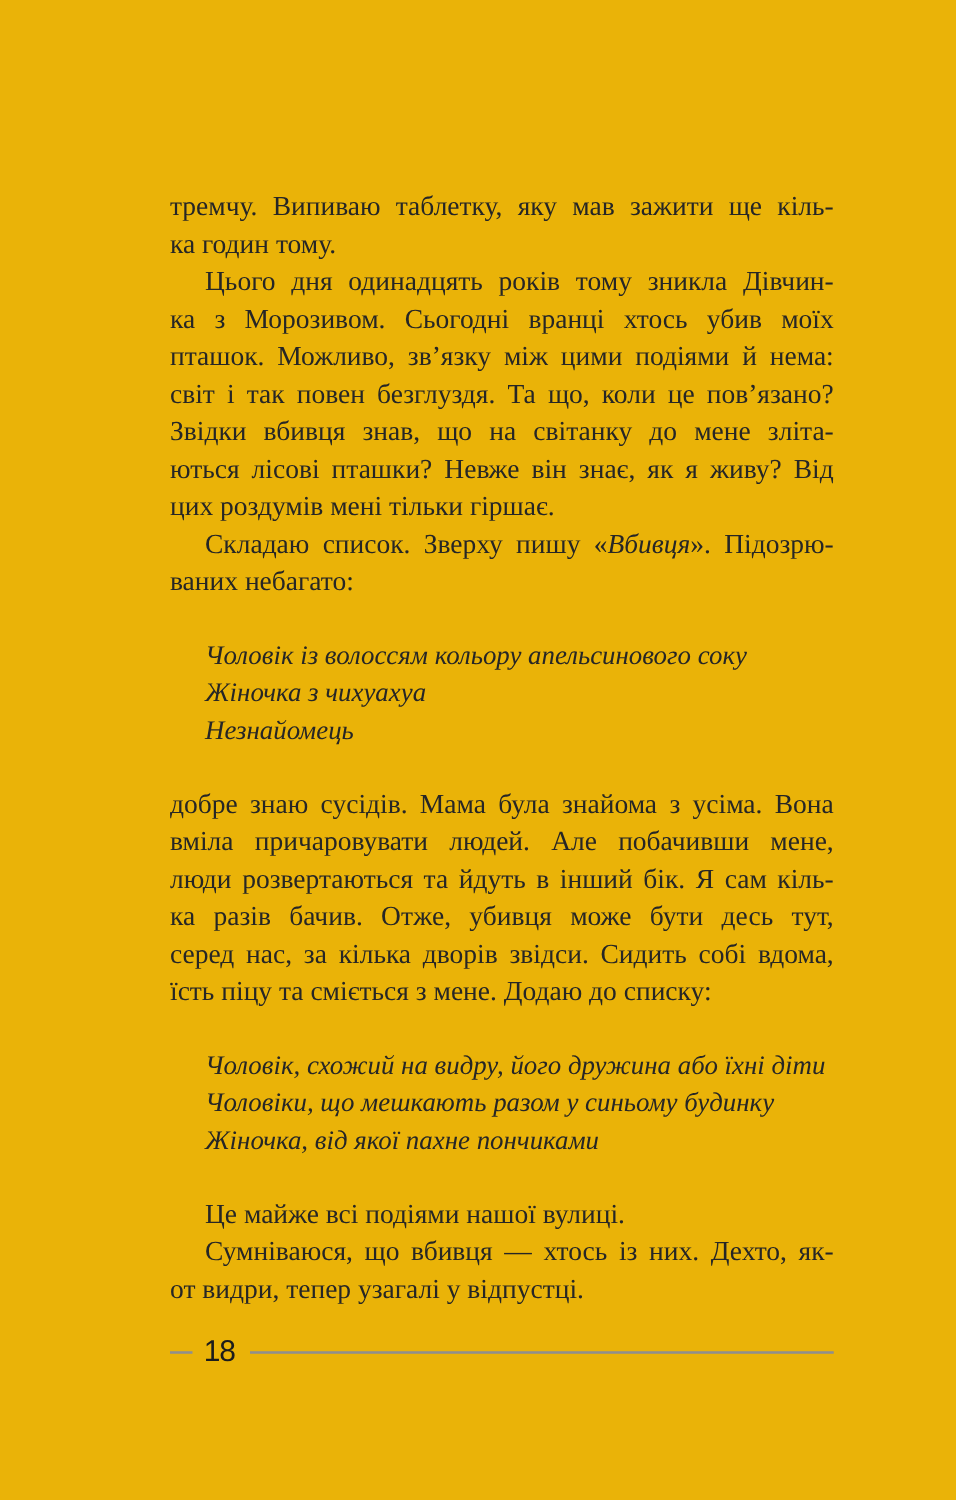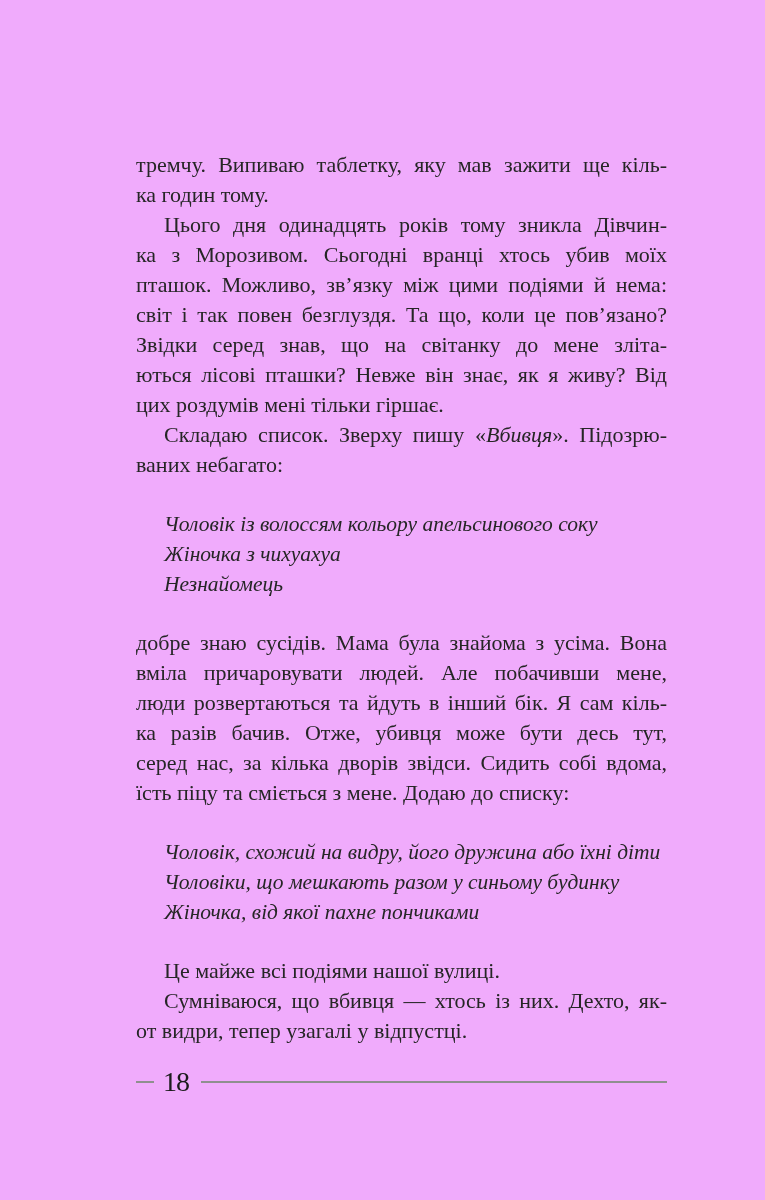--- a/index.html
+++ b/index.html
@@ -1,21 +1,21 @@
 <!DOCTYPE html>
 <html lang="uk"><head>
 <meta charset="utf-8">
 <style>
   html, body { margin: 0; padding: 0; background: #e8e8e8; }
   .page {
     position: relative;
     width: 765px;
     height: 1200px;
     margin: 0 auto;
-    background: #f0abfc;
+    background: #eab308;
     font-family: "Liberation Serif", serif;
     color: #262626;
     overflow: hidden;
   }
   .text-column {
     position: absolute;
     left: 136px;
     top: 150px;
     width: 531px;
     font-size: 22px;
@@ -50,22 +50,22 @@
   }
   .footer-dash {
     width: 18px;
     height: 2px;
     background: #8f8f8f;
     flex: 0 0 auto;
   }
   .page-number {
     flex: 0 0 auto;
     margin: 0 12px 0 9px;
-    font-family: Liberation Serif, serif;
-    font-size: 28px;
+    font-family: Liberation Sans, sans-serif;
+    font-size: 24px;
     line-height: 1;
     color: #1c1c1c;
     letter-spacing: -1px;
   }
   .footer-rule {
     flex: 1 1 auto;
     height: 2px;
     background: #8f8f8f;
   }
 </style>
@@ -76,21 +76,21 @@
   <div class="text-column">
       <div class="para">
         <div class="line"><span>тремчу. Випиваю таблетку, яку мав зажити ще кіль-</span></div>
         <div class="line last"><span>ка годин тому.</span></div>
       </div>
       <div class="para">
         <div class="line indent"><span>Цього дня одинадцять років тому зникла Дівчин-</span></div>
         <div class="line"><span>ка з Морозивом. Сьогодні вранці хтось убив моїх</span></div>
         <div class="line"><span>пташок. Можливо, зв’язку між цими подіями й нема:</span></div>
         <div class="line"><span>світ і так повен безглуздя. Та що, коли це пов’язано?</span></div>
-        <div class="line"><span>Звідки серед знав, що на світанку до мене зліта-</span></div>
+        <div class="line"><span>Звідки вбивця знав, що на світанку до мене зліта-</span></div>
         <div class="line"><span>ються лісові пташки? Невже він знає, як я живу? Від</span></div>
         <div class="line last"><span>цих роздумів мені тільки гіршає.</span></div>
       </div>
       <div class="para">
         <div class="line indent"><span>Складаю список. Зверху пишу «</span><i>Вбивця</i><span>». Підозрю-</span></div>
         <div class="line last"><span>ваних небагато:</span></div>
       </div>
       <div class="list-block">
         <div class="line"><span>Чоловік із волоссям кольору апельсинового соку</span></div>
         <div class="line"><span>Жіночка з чихуахуа</span></div>

